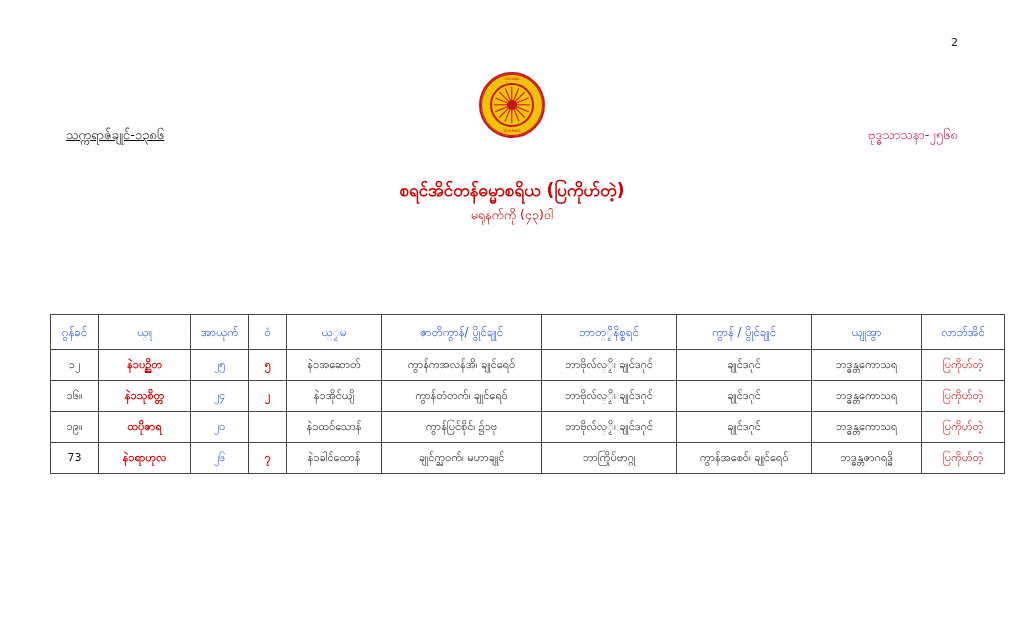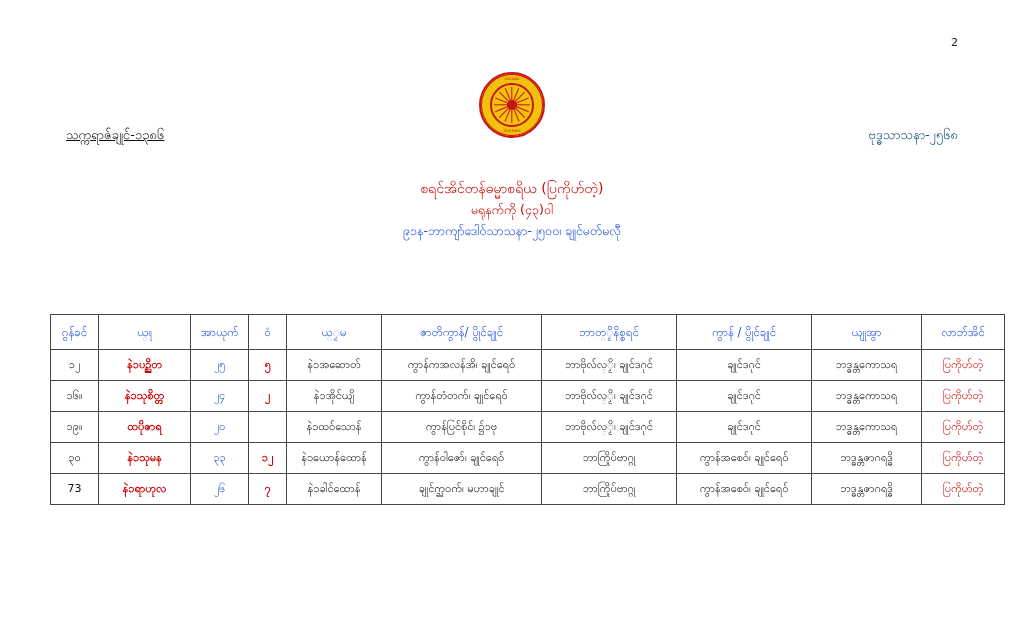--- a/index.html
+++ b/index.html
@@ -86,35 +86,34 @@
     left: 66px;
     font-size: 13px;
     color: #111;
     text-decoration: underline;
   }
   .era-right {
     position: absolute;
     top: 126px;
     right: 66px;
     font-size: 13px;
-    color: #0c4a6e;
-    font-family: Liberation Serif, serif;
+    color: #be185d;
   }
 
   .title-block {
     position: absolute;
     top: 178px;
     left: 0;
     width: 1024px;
     text-align: center;
   }
   .title-main {
-    font-size: 14px;
+    font-size: 17px;
     color: #cc0000;
-    font-weight: normal;
+    font-weight: bold;
     line-height: 1.5;
   }
   .title-sub1 {
     font-size: 14px;
     color: #1f4fd8;
     line-height: 1.6;
   }
   .title-sub2 {
     font-size: 12.5px;
     color: #cc0000;
@@ -188,21 +187,20 @@
       <div class="hub"></div>
     </div>
   </div>
 
   <div class="era-left">သက္ကရာဇ်ချုင်-၁၃၈၆</div>
   <div class="era-right">ဗုဒ္ဓသာသနာ-၂၅၆၈</div>
 
   <div class="title-block">
     <div class="title-main">စရင်အိင်တန်ဓမ္မာစရိယ (ပြကိုဟ်တဲ့)</div>
     <div class="title-sub2">မရုနက်ကို (၄၃)ဝါ</div>
-    <div class="title-sub3">၉၁န-ဘာကျာ်ဒေါဝ်သာသနာ-၂၅၀၀၊ ချုင်မတ်မလီု</div>
   </div>
 
   <table class="main-table">
     <colgroup>
       <col class="c0">
         <col class="c1">
         <col class="c2">
         <col class="c3">
         <col class="c4">
       <col class="c5">
@@ -256,32 +254,20 @@
         <td class="c-blue">၂၀</td>
         <td class="c-red"></td>
         <td class="c-black">နဲ၁ထဝ်သောန်</td>
         <td class="c-black">ကွာန်ပြင်စိုင်၊ ၌၁ဗု</td>
         <td class="c-black">ဘာဗိုလ်လ္ၟိ၊ ချုင်ဒဂုင်</td>
         <td class="c-black">ချုင်ဒဂုင်</td>
         <td class="c-black">ဘဒ္ဓန္တကောသရ</td>
         <td class="c-last">ပြကိုဟ်တဲ့</td>
       </tr>
       <tr>
-        <td class="c-black">၃၀</td>
-        <td class="c-red">နဲ၁သုမန</td>
-        <td class="c-blue">၃၃</td>
-        <td class="c-red">၁၂</td>
-        <td class="c-black">နဲ၁ယောန်ထောန်</td>
-        <td class="c-black">ကွာန်ဝါဇော်၊ ချုင်ရေဝ်</td>
-        <td class="c-black">ဘာကြိုပ်ဗာဂ္ဂု</td>
-        <td class="c-black">ကွာန်အစေဝ်၊ ချုင်ရေဝ်</td>
-        <td class="c-black">ဘဒ္ဓန္တဇာဂရဒ္ဓိ</td>
-        <td class="c-last">ပြကိုဟ်တဲ့</td>
-      </tr>
-      <tr>
         <td class="c-black">73</td>
         <td class="c-red">နဲ၁ရာဟုလ</td>
         <td class="c-blue">၂၆</td>
         <td class="c-red">၇</td>
         <td class="c-black">နဲ၁ခါင်ထောန်</td>
         <td class="c-black">ချုင်က္ညဝက်၊ မဟာချုင်</td>
         <td class="c-black">ဘာကြိုပ်ဗာဂ္ဂု</td>
         <td class="c-black">ကွာန်အစေဝ်၊ ချုင်ရေဝ်</td>
         <td class="c-black">ဘဒ္ဓန္တဇာဂရဒ္ဓိ</td>
         <td class="c-last">ပြကိုဟ်တဲ့</td>

